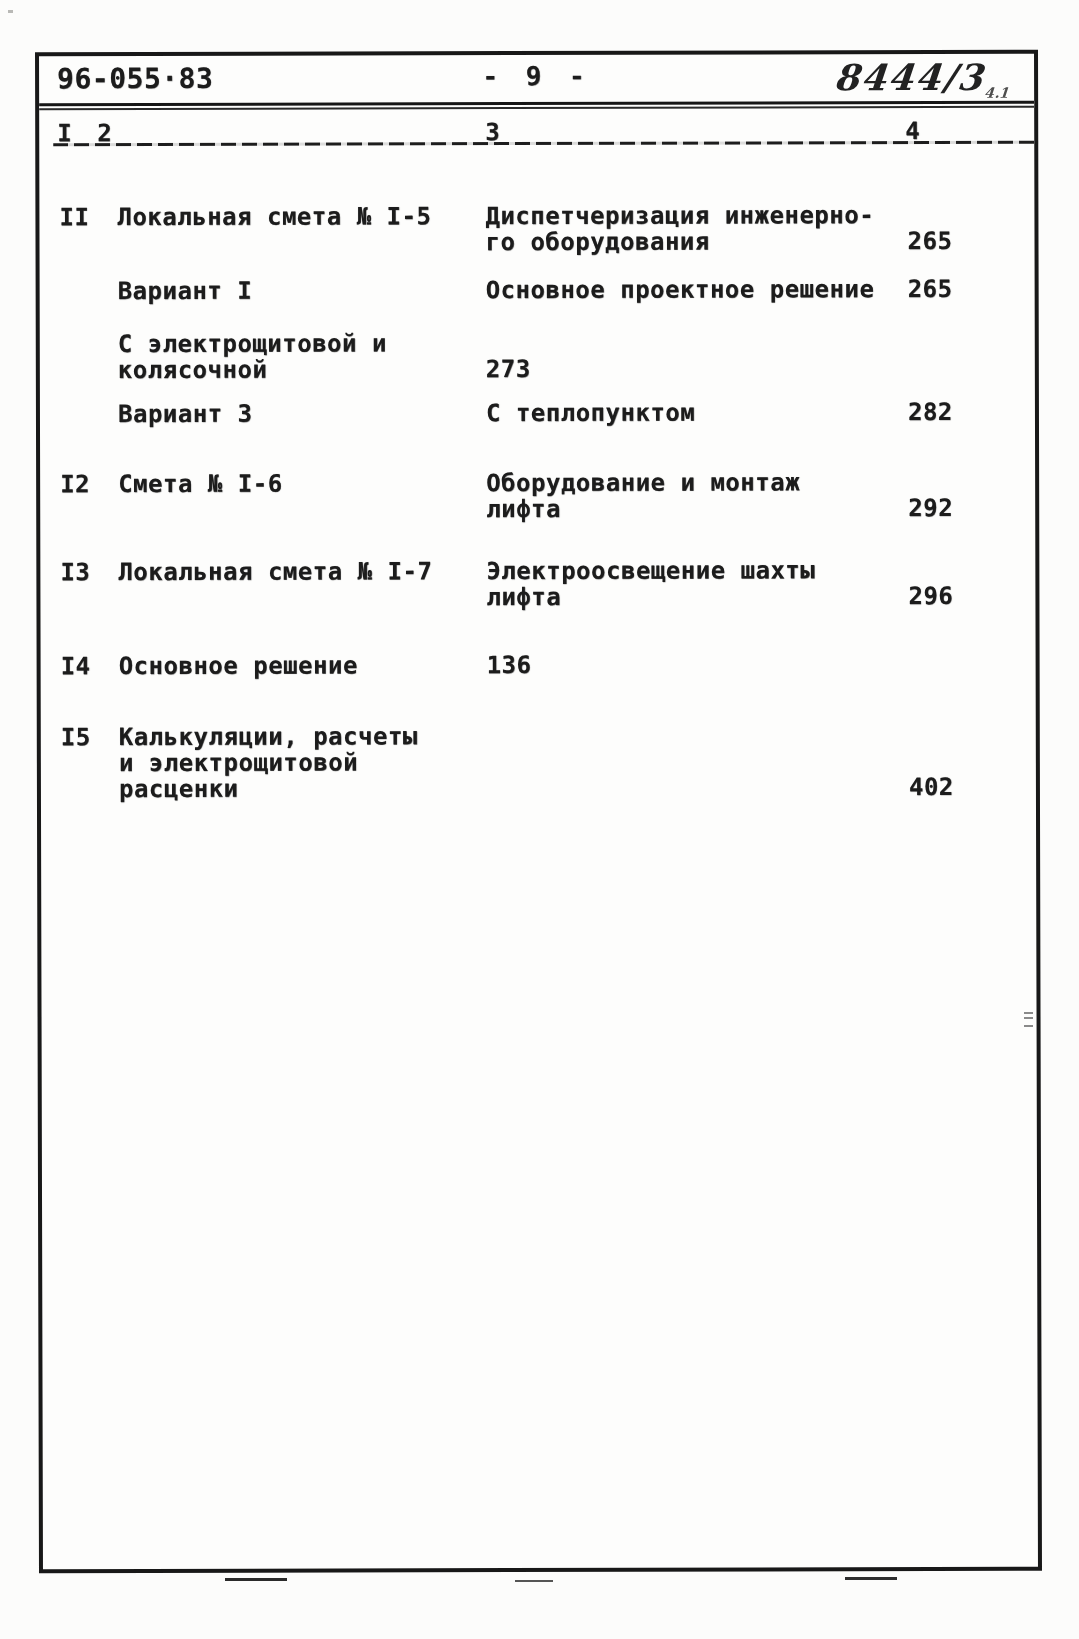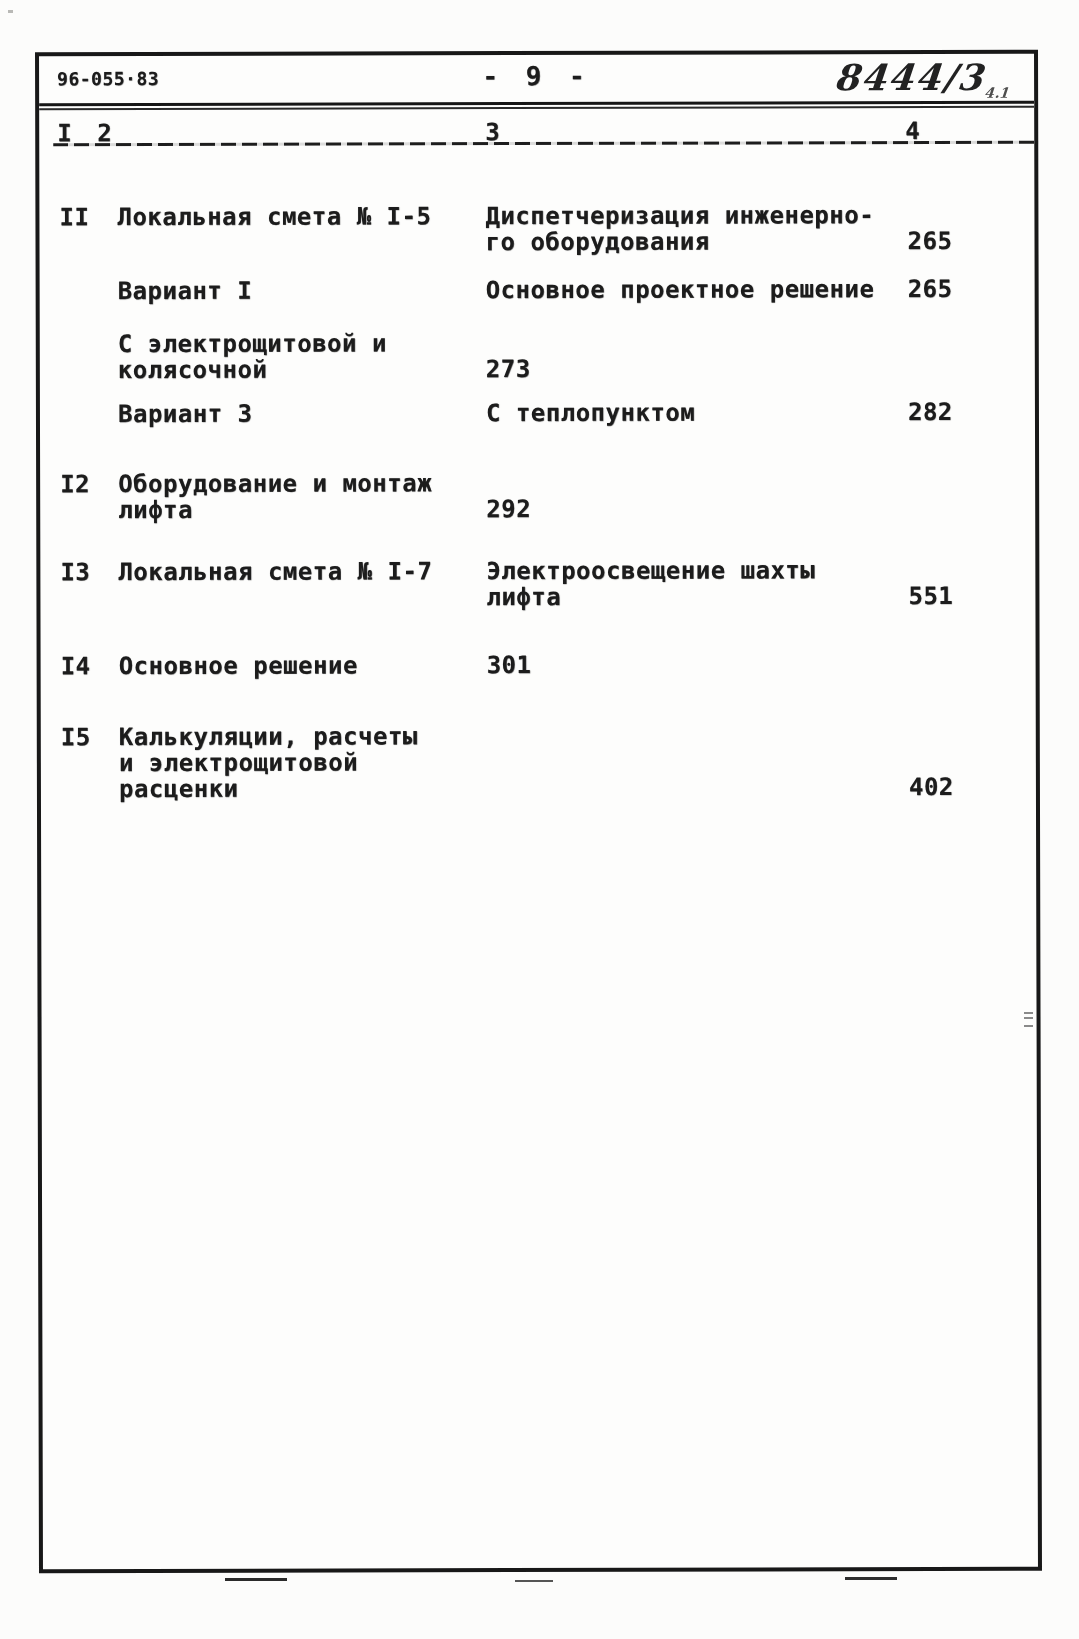--- a/index.html
+++ b/index.html
@@ -33,21 +33,21 @@
     white-space: pre-line;
     text-shadow: 0.4px 0.4px 0.7px rgba(28,28,28,0.65);
   }
   
   .doc-header {
     position: relative;
     height: 47px;
     padding: 12px 20px 0 20px;
     box-sizing: border-box;
   }
-  .doc-code { position: absolute; left: 18px; top: 10px; font-size: 18px; }
+  .doc-code { position: absolute; left: 18px; top: 10px; font-size: 28px; }
   .page-num { position: absolute; left: 0; right: 0; top: 8px; text-align: center; font-size: 26px; letter-spacing: 6px; }
   .handwritten {
     position: absolute;
     right: 22px;
     top: 2px;
     font-family: "DejaVu Serif", "Liberation Serif", serif;
     font-style: italic;
     font-weight: 700;
     font-size: 36px;
     color: #222;
@@ -167,37 +167,38 @@
 
     <div class="row pg-start m44">
       <span class="tw"></span>
       <span class="tw">Вариант 3</span>
       <span class="tw">С теплопунктом</span>
       <span class="tw pg">282</span>
     </div>
 
     <div class="row pg-end m36">
       <span class="tw">I2</span>
+      <span class="tw">Смета № I-6</span>
       <span class="tw">Оборудование и монтаж
 лифта</span>
       <span class="tw pg">292</span>
     </div>
 
     <div class="row pg-end m42">
       <span class="tw">I3</span>
       <span class="tw">Локальная смета № I-7</span>
       <span class="tw">Электроосвещение шахты
 лифта</span>
-      <span class="tw pg">551</span>
+      <span class="tw pg">296</span>
     </div>
 
     <div class="row pg-start m45">
       <span class="tw">I4</span>
       <span class="tw">Основное решение</span>
-      <span class="tw pg">301</span>
+      <span class="tw pg">136</span>
     </div>
 
     <div class="row pg-end">
       <span class="tw">I5</span>
       <span class="tw">Калькуляции, расчеты
 и электрощитовой
 расценки</span>
       <span class="tw"></span>
       <span class="tw pg">402</span>
     </div>

